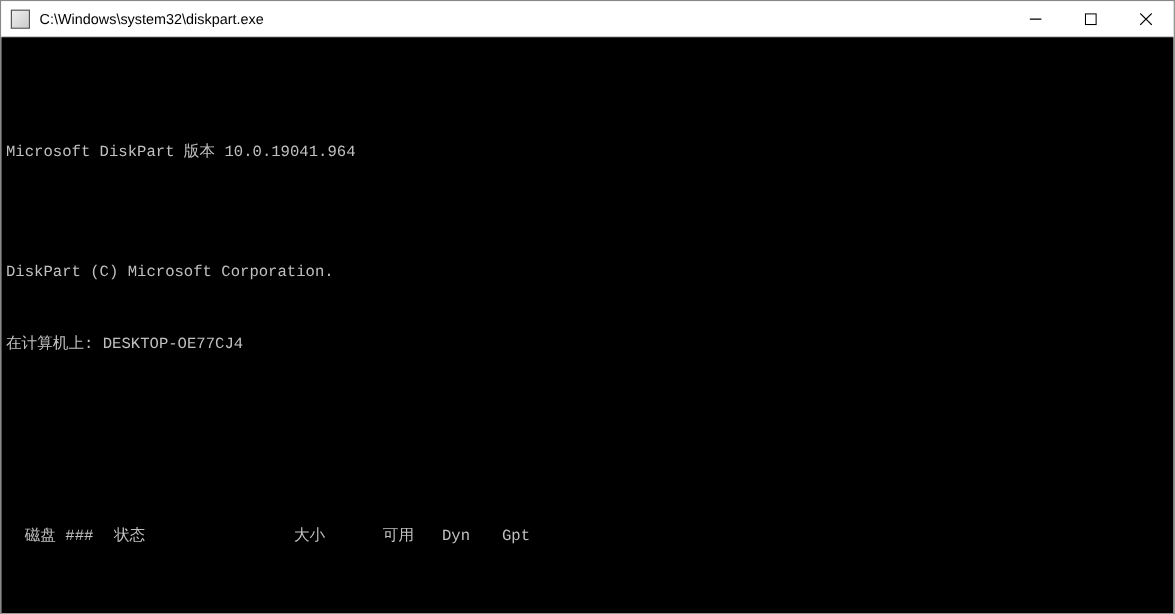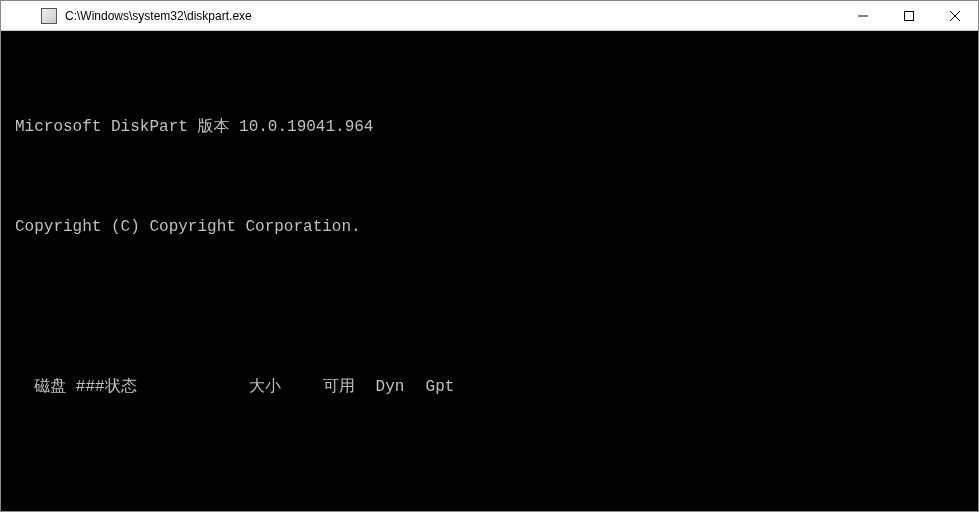--- a/index.html
+++ b/index.html
@@ -11,21 +11,20 @@
     background: #fff;
     overflow: hidden;
     border: 1px solid #888;
   }
   .titlebar {
     height: 30px;
     background: #ffffff;
     display: flex;
     align-items: center;
     border-bottom: 1px solid #ccc;
-    padding-left: 32px;
   }
   .titlebar-icon {
     width: 16px;
     height: 16px;
     margin: 0 6px 0 8px;
     display: inline-block;
     border: 1px solid #555;
     background: linear-gradient(135deg,#eee 0%,#ccc 100%);
   }
   .titlebar-title {
@@ -47,23 +46,23 @@
     color: #000;
     font-family: Arial, sans-serif;
   }
   .titlebar-btn svg { width: 10px; height: 10px; }
 
   .terminal {
     background: #000000;
     color: #c0c0c0;
     width: 100%;
     height: calc(100% - 30px);
-    padding: 6px 2px 6px 14px;
+    padding: 6px 2px 6px 4px;
     font-family: 'NSimSun','SimSun','Courier New', monospace;
-    font-size: 16px;
+    font-size: 13px;
     line-height: 20px;
     white-space: pre;
     overflow: hidden;
     position: relative;
   }
   .line { white-space: pre; }
   .hdr-row, .div-row, .data-row {
     display: flex;
   }
   .col { white-space: pre; }
@@ -97,21 +96,22 @@
           <line x1="10" y1="0" x2="0" y2="10" stroke="currentColor" stroke-width="1"></line>
         </svg>
     </div>
   </div>
 </div>
 
 <div class="terminal">
   <div class="line"></div>
   <div class="line">Microsoft DiskPart 版本 10.0.19041.964</div>
   <div class="line"></div>
-  <div class="line">Copyright (C) Copyright Corporation.</div>
+  <div class="line">DiskPart (C) Microsoft Corporation.</div>
+  <div class="line">在计算机上: DESKTOP-OE77CJ4</div>
   <div class="line"></div>
   <div class="line"></div>
 
   <div class="hdr-row">
     <span class="col c-disk">  磁盘 ###</span>
     <span class="col c-state">状态</span>
     <span class="col c-size">大小</span>
     <span class="col c-free">可用</span>
     <span class="col c-dyn">Dyn</span>
     <span class="col c-gpt">Gpt</span>

